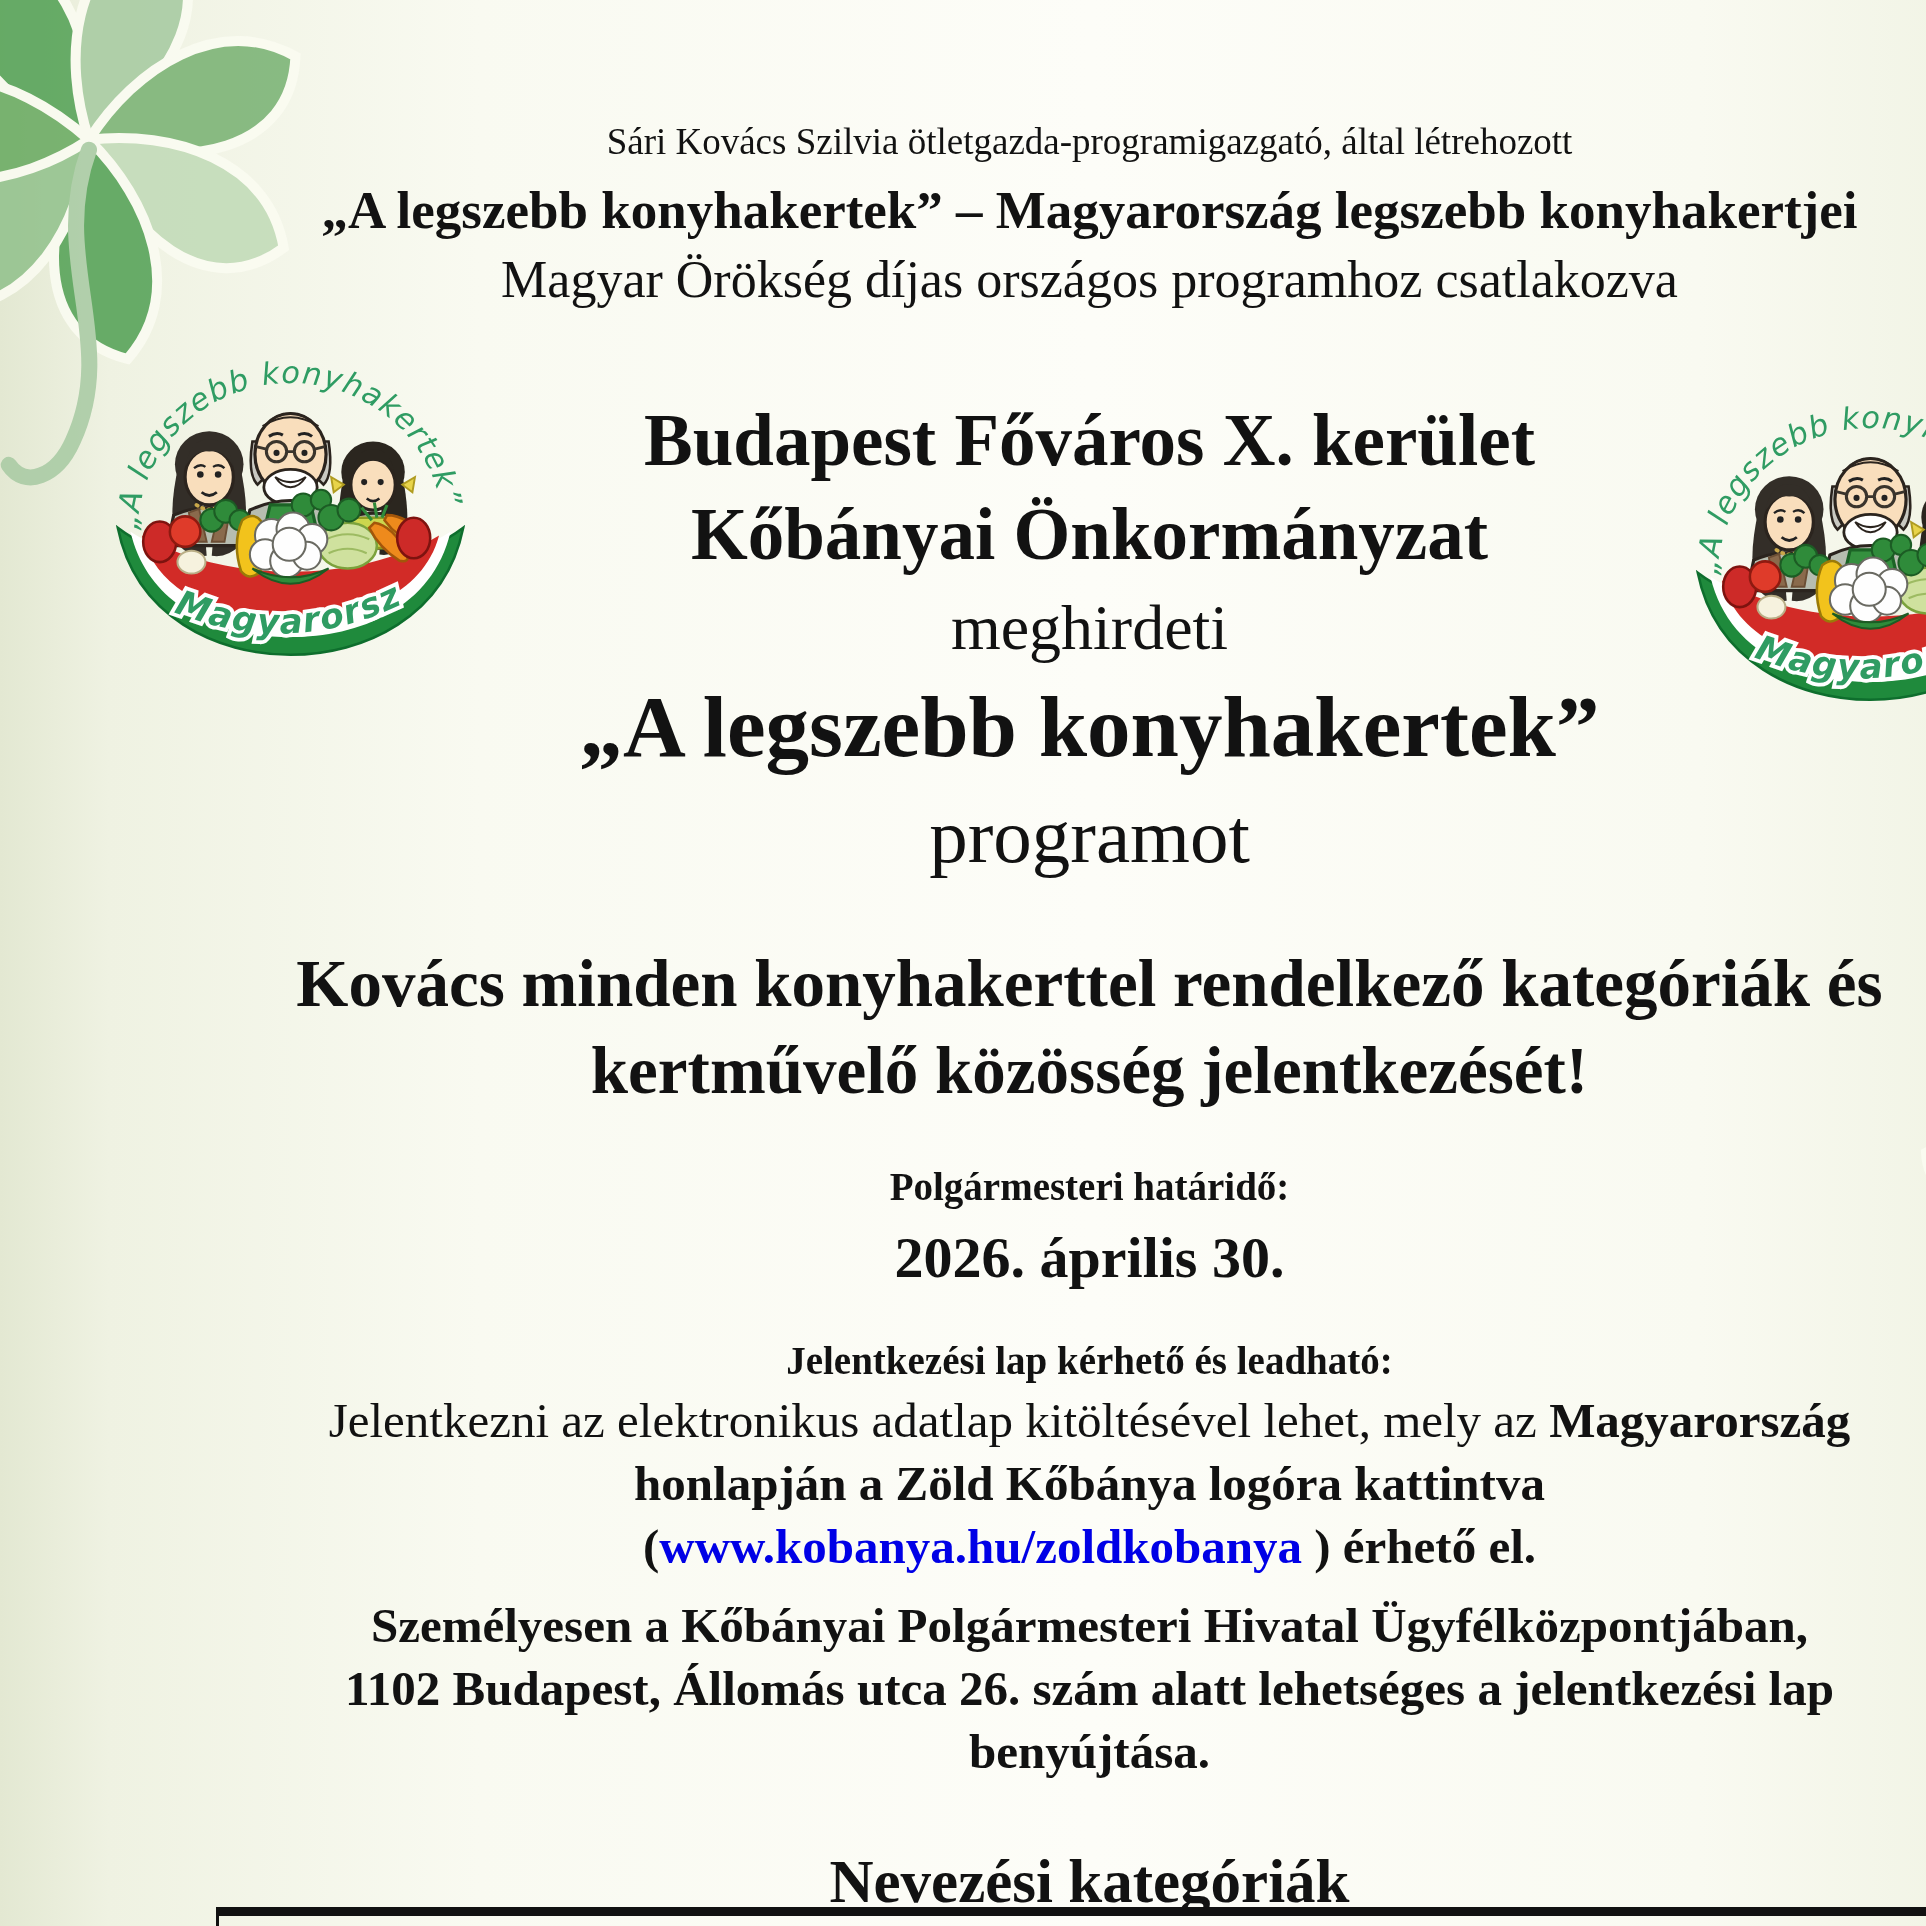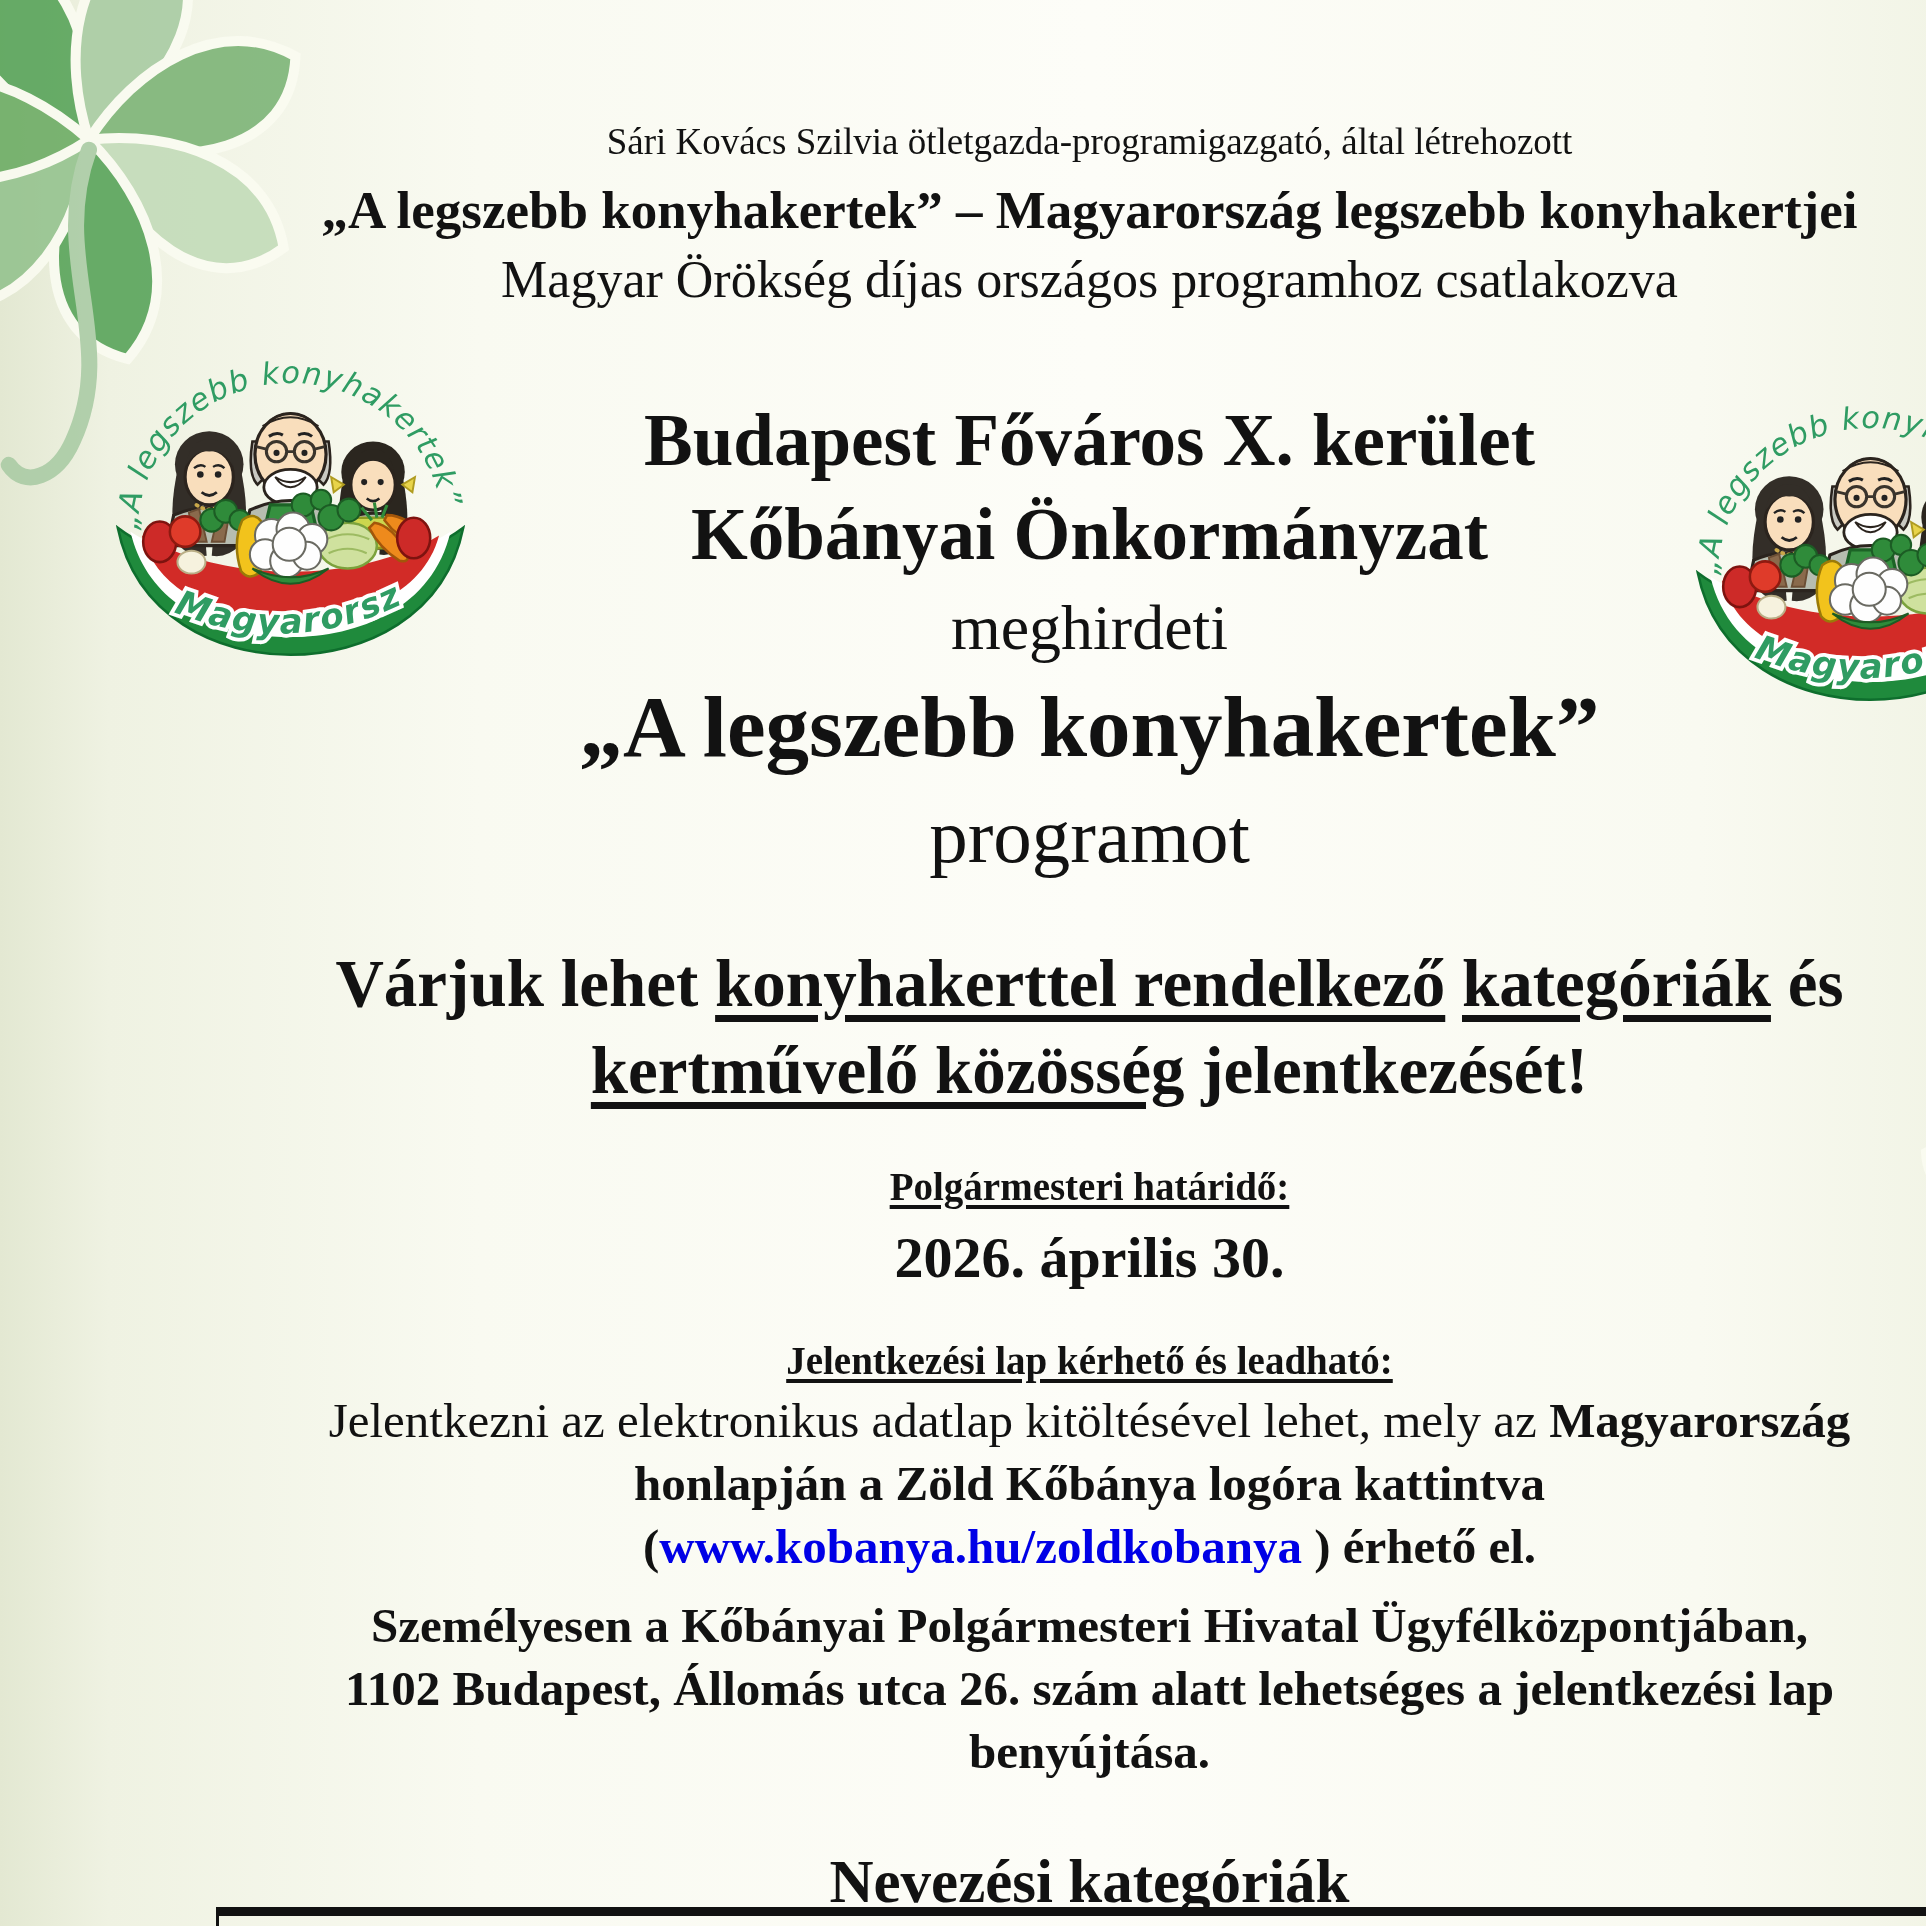--- a/index.html
+++ b/index.html
@@ -5,21 +5,21 @@
   html,body{margin:0;padding:0;}
   .page{
     position:relative; width:2179px; height:3081px; overflow:hidden;
     background:
       linear-gradient(90deg,#e3e8d2 0%,#eff2e2 5%,#f9faf1 22%,#fdfdf8 50%,#f9faf1 78%,#eef1e0 95%,#e1e6cf 100%);
     font-family:"Liberation Serif","DejaVu Serif",serif;
     color:#121212;
   }
   .t{position:absolute;left:0;width:100%;text-align:center;white-space:nowrap;line-height:1;}
   .b{font-weight:bold;}
-  .u{text-decoration:underline;text-decoration-thickness:.11em;text-underline-offset:.14em;}
+  .u{text-decoration-thickness:.11em;text-underline-offset:.14em;}
   .link{color:var(--link,#0000e6);font-weight:bold;
         text-decoration-thickness:.12em;text-underline-offset:.14em;cursor:pointer;}
   .fs-intro1{font-size:37px;}
   .fs-intro2{font-size:53px;}
   .fs-intro3{font-size:52px;}
   .fs-h1{font-size:73px;}
   .fs-meg{font-size:64px;}
   .fs-quote{font-size:87px;}
   .fs-prog{font-size:77px;}
   .fs-varjuk{font-size:67px;line-height:1.3;}
@@ -186,21 +186,21 @@
       <use href="#kk-logo"></use>
     </svg>
 
   <div class="t txt fs-h1 b" style="top:404px">Budapest Főváros X. kerület</div>
   <div class="t txt fs-h1 b" style="top:498px">Kőbányai Önkormányzat</div>
   <div class="t txt fs-meg" style="top:596px">meghirdeti</div>
   <div class="t txt fs-quote b" style="top:683px">„A legszebb konyhakertek”</div>
   <div class="t txt fs-prog" style="top:798px">programot</div>
 
   <div class="t txt fs-varjuk b" style="top:940px">
-    <div><span>Várjuk lehet </span><span class="u">konyhakerttel rendelkező</span><span> </span><span class="u">kategóriák</span><span> és</span></div>
+    <div><span>Kovács minden </span><span class="u">konyhakerttel rendelkező</span><span> </span><span class="u">kategóriák</span><span> és</span></div>
     <div><span class="u">kertművelő közösség</span><span> jelentkezését!</span></div>
   </div>
 
   <div class="t txt fs-label b" style="top:1167px"><span class="u">Polgármesteri határidő:</span></div>
   <div class="t txt fs-date b" style="top:1229px">2026. április 30.</div>
 
   <div class="t txt fs-label b" style="top:1341px"><span class="u">Jelentkezési lap kérhető és leadható:</span></div>
   <div class="t txt fs-para" style="top:1389px">
     <div><span>Jelentkezni az elektronikus adatlap kitöltésével lehet, mely az </span><span class="b">Magyarország</span></div>
     <div class="b">honlapján a Zöld Kőbánya logóra kattintva</div>

